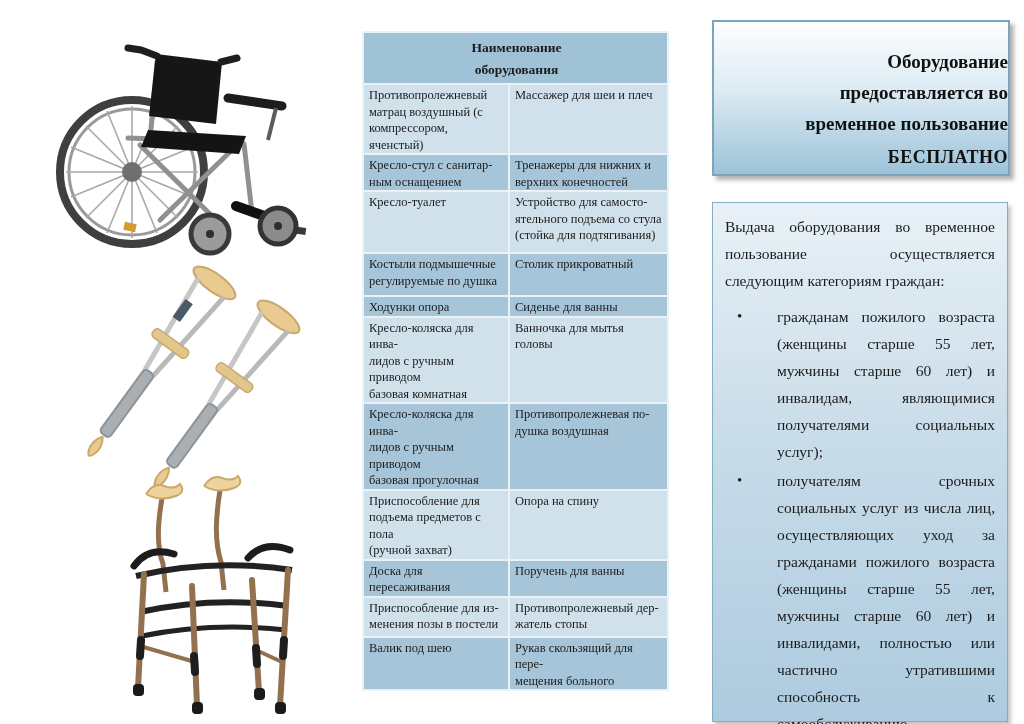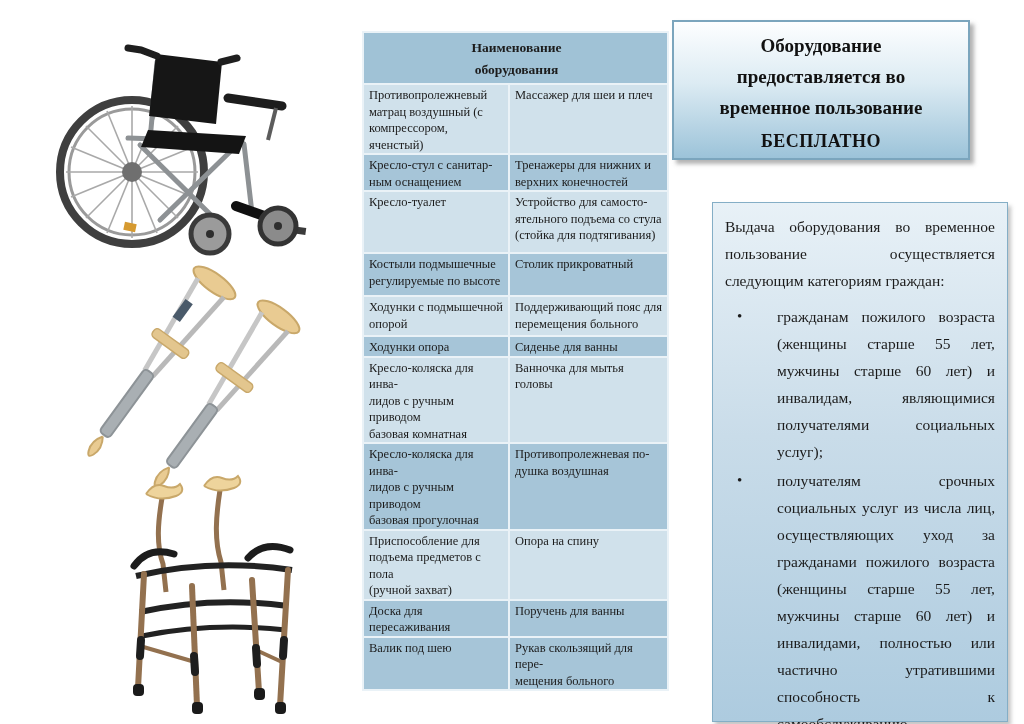--- a/index.html
+++ b/index.html
@@ -18,24 +18,24 @@
                table-layout:fixed;border:1px solid #9fb7c6;}
   .equip-table td,.equip-table th{border:2px solid #eaf2f7;vertical-align:top;
                font-size:12.5px;line-height:16.5px;color:#1c1c1c;
                padding:2px 3px 0 5px;white-space:pre-line;overflow:hidden;}
   .equip-table th{font-size:13.5px;font-weight:bold;text-align:center;vertical-align:middle;
                background:#a0c2d6;line-height:22px;}
   .equip-table tr.band-light td{background:#d0e1eb;}
   .equip-table tr.band-dark td{background:#a6c5d8;}
 
   
-  .title-box{position:absolute;left:672px;top:20px;width:294px;height:128px;
+  .title-box{position:absolute;left:712px;top:20px;width:294px;height:128px;
              background:linear-gradient(180deg,#fdfeff 0%,#dcebf3 45%,#9cc3d9 100%);
              border:2px solid #7ba5bd;box-shadow:4px 4px 4px rgba(105,105,105,.5);
-             text-align:center;padding-top:8px;}
+             text-align:right;padding-top:24px;}
   .title-lines{font-weight:bold;font-size:19px;line-height:31px;color:#111;white-space:pre-line;}
   .free-label{font-weight:bold;font-size:18px;line-height:30px;color:#111;margin-top:3px;letter-spacing:.5px;}
 
   .info-box{position:absolute;left:712px;top:163px;width:270px;height:508px;
             background:linear-gradient(180deg,#e8f1f7 0%,#c9dce9 45%,#adcbdf 100%);
             border:1px solid #84aec6;box-shadow:3px 4px 4px rgba(110,110,110,.4);
             padding:10px 12px 0 12px;color:#1b1b1b;margin-top:39px;}
   .info-intro{font-size:15.5px;line-height:27px;text-align:justify;text-align-last:left;margin:0 0 9px 0;}
   .bullet-row{display:flex;margin-bottom:2px;}
   .bullet-dot{width:40px;flex:0 0 40px;padding-left:12px;font-size:15px;line-height:27px;}
@@ -188,28 +188,22 @@
 верхних конечностей</td>
     </tr>
     <tr class="band-light" style="height:62px">
       <td>Кресло-туалет</td>
       <td>Устройство для самосто-
 ятельного подъема со стула
 (стойка для подтягивания)</td>
     </tr>
     <tr class="band-dark" style="height:43px">
       <td>Костыли подмышечные
-регулируемые по высоте</td>
+регулируемые по душка</td>
       <td>Столик прикроватный</td>
-    </tr>
-    <tr class="band-light" style="height:40px">
-      <td>Ходунки с подмышечной
-опорой</td>
-      <td>Поддерживающий пояс для
-перемещения больного</td>
     </tr>
     <tr class="band-dark" style="height:19px">
       <td>Ходунки опора</td>
       <td>Сиденье для ванны</td>
     </tr>
     <tr class="band-light" style="height:57px">
       <td>Кресло-коляска для инва-
 лидов с ручным приводом
 базовая комнатная</td>
       <td>Ванночка для мытья головы</td>
@@ -223,20 +217,26 @@
     </tr>
     <tr class="band-light" style="height:62px">
       <td>Приспособление для
 подъема предметов с пола
 (ручной захват)</td>
       <td>Опора на спину</td>
     </tr>
     <tr class="band-dark" style="height:21px">
       <td>Доска для пересаживания</td>
       <td>Поручень для ванны</td>
+    </tr>
+    <tr class="band-light" style="height:40px">
+      <td>Приспособление для из-
+менения позы в постели</td>
+      <td>Противопролежневый дер-
+жатель стопы</td>
     </tr>
     <tr class="band-dark" style="height:41px">
       <td>Валик под шею</td>
       <td>Рукав скользящий для пере-
 мещения больного</td>
     </tr>
 
   </tbody>
     </table>
 

